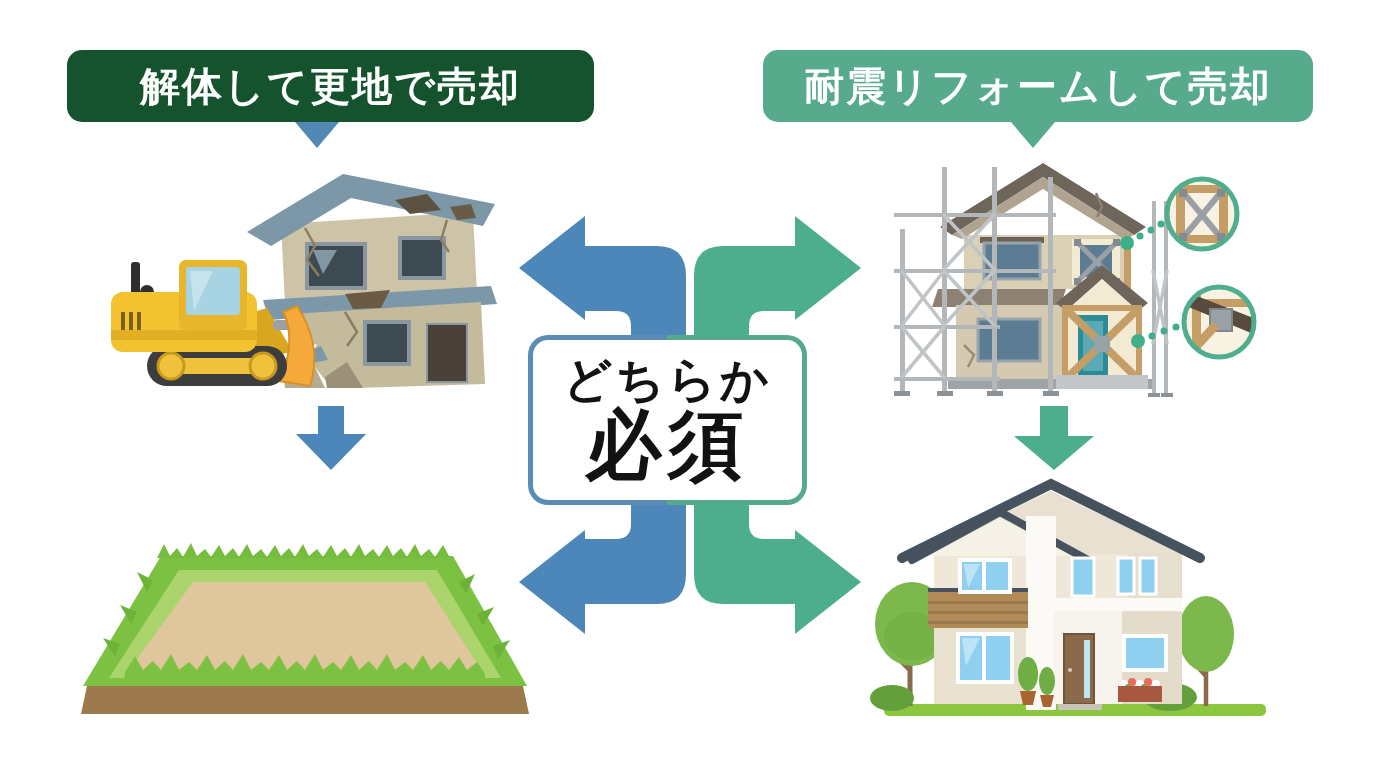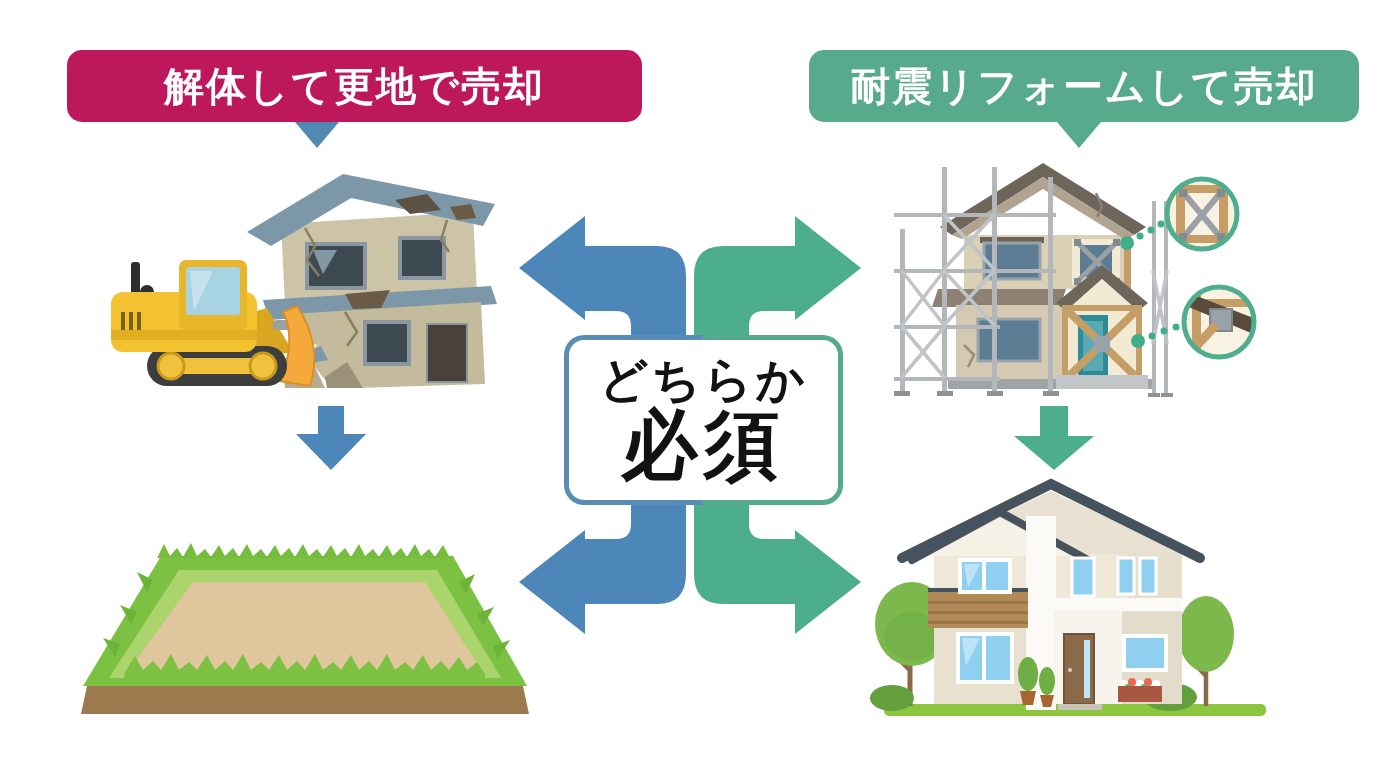--- a/index.html
+++ b/index.html
@@ -6,33 +6,33 @@
   .stage{
     position:relative;width:1376px;height:768px;background:#ffffff;overflow:hidden;
     font-family:"Liberation Sans","DejaVu Sans",sans-serif;
   }
   
   .banner{
     position:absolute;top:50px;height:72px;border-radius:15px;
     display:flex;align-items:center;justify-content:center;
     color:#fff;font-size:40px;font-weight:700;letter-spacing:2px;
   }
-  .banner-left{left:67px;width:575px;background:#be185d;}
-  .banner-right{left:763px;width:550px;background:#57aa8b;margin-left:46px;}
+  .banner-left{left:67px;width:527px;background:#14532d;}
+  .banner-right{left:763px;width:550px;background:#57aa8b;}
   .banner::after{
     content:"";position:absolute;top:100%;width:0;height:0;
     border-left:22px solid transparent;border-right:22px solid transparent;
   }
   .banner-left::after{left:228px;border-top:26px solid #5289b4;}
   .banner-right::after{left:248px;border-top:26px solid #57aa8b;}
   
   .abs{position:absolute;}
   
   .center-box{
-    position:absolute;left:564px;top:335px;width:279px;height:170px;
+    position:absolute;left:528px;top:335px;width:279px;height:170px;
     background:linear-gradient(90deg,#5a8db6 0 50%,#55a98c 50% 100%);
     border-radius:20px;padding:0;z-index:5;box-sizing:border-box;
   }
   .center-box-inner{
     position:absolute;left:5px;top:5px;right:5px;bottom:5px;
     background:#fff;border-radius:15px;
     display:flex;flex-direction:column;align-items:center;justify-content:center;
   }
   .center-line1{font-size:48px;font-weight:900;color:#121212;letter-spacing:3px;line-height:1.05;}
   .center-line2{font-size:76px;font-weight:900;color:#121212;letter-spacing:6px;line-height:1.05;text-align:center;}

